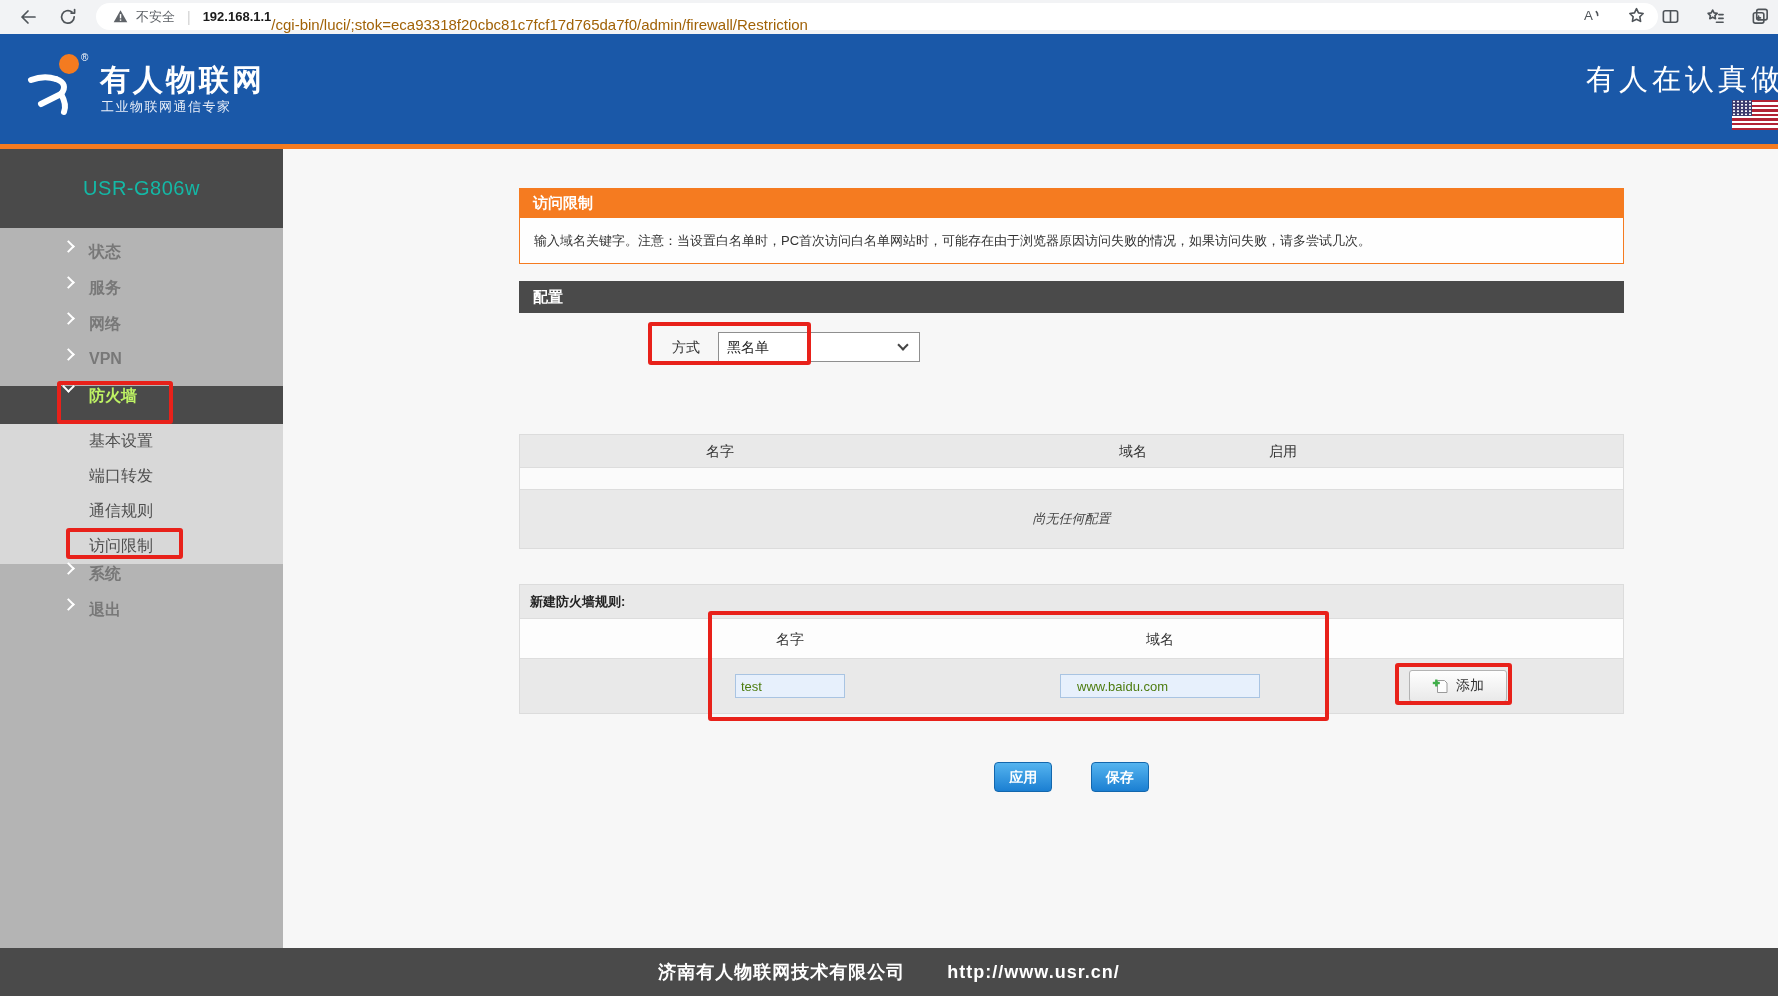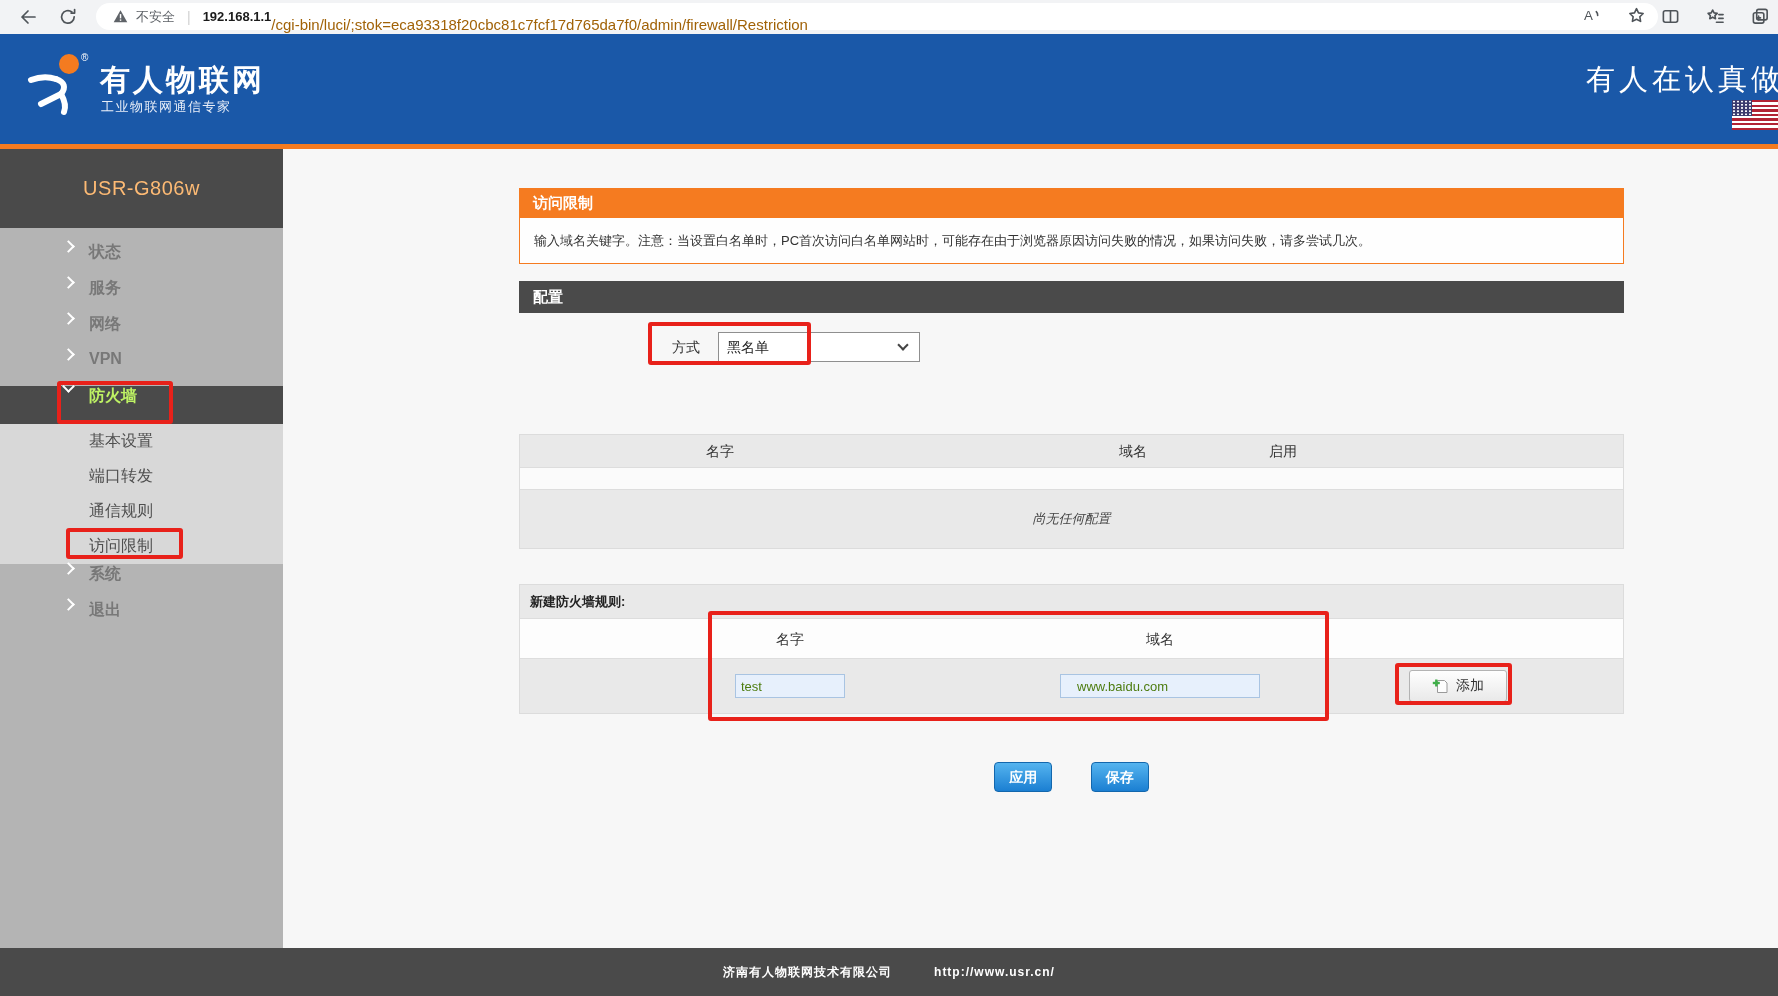--- a/index.html
+++ b/index.html
@@ -30,21 +30,21 @@
   #slogan { position:absolute; right:-6px; top:26px; font-size:29px; color:#fff; letter-spacing:4px; white-space:nowrap; }
   #flag { position:absolute; right:0; top:66px; width:46px; height:30px;
     background:repeating-linear-gradient(180deg,#b22234 0 2.31px,#fff 2.31px 4.62px); }
   #flag .canton { position:absolute; left:0; top:0; width:20px; height:16.2px; background:#3c3b6e;
     background-image:radial-gradient(#fff 0.7px, rgba(0,0,0,0) 0.9px); background-size:4px 3.2px; }
   #orange-strip { position:absolute; left:0; top:144px; width:1778px; height:5px; background:#f57b20; }
 
   
   #sidebar { position:absolute; left:0; top:149px; width:283px; height:799px; background:#b4b4b4; }
   #sidebar-head { position:absolute; left:0; top:0; width:283px; height:79px; background:#4a4a4a;
-    color:#fdba74; font-size:20px; text-align:center; line-height:79px; letter-spacing:.5px; }
+    color:#14b8a6; font-size:20px; text-align:center; line-height:79px; letter-spacing:.5px; }
   .nav-row { position:absolute; left:0; width:283px; height:36px; display:flex; align-items:flex-start;
     padding-left:64px; cursor:pointer; font-size:16px; color:#787878;font-weight:bold; }
   .nav-row .chev { width:9px; height:9px; border-right:2px solid #fff; border-bottom:2px solid #fff;
     transform:rotate(-45deg); margin-right:16px; flex:0 0 auto; }
   .nav-row.active { background:#4a4a4a; color:#bef264; height:38px; }
   .nav-row.active .chev { transform:rotate(45deg); margin-top:-4px; }
   #submenu-bg { position:absolute; left:0; top:275px; width:283px; height:140px; background:#d8d8d8; }
   .sub-row { position:absolute; left:0; width:283px; height:35px; display:flex; align-items:center;
     padding-left:89px; cursor:pointer; font-size:16px; color:#4f4f4f; }
 
@@ -86,21 +86,21 @@
 
   .action-row { position:absolute; left:236px; top:613px; width:1105px; text-align:center; }
   .blue-btn { display:inline-block; height:30px; padding:0 14px; margin:0 17px; line-height:28px;
     background:linear-gradient(180deg,#55b4ef 0%,#1b7fd2 100%); border:1px solid #1367ad; border-radius:4px;
     color:#fff; font-size:14px; font-weight:700; cursor:pointer;
     font-family:"Liberation Sans","DejaVu Sans",sans-serif; }
 
   
   #footer { position:absolute; left:0; top:948px; width:1778px; height:48px; background:#4a4a4a;
     display:flex; align-items:center; justify-content:center; gap:42px; }
-  #footer .f-txt { color:#fff; font-size:12px; font-weight:700; letter-spacing:1px; }
+  #footer .f-txt { color:#fff; font-size:18px; font-weight:700; letter-spacing:1px; }
   #footer a.f-txt { text-decoration:none; cursor:pointer; }
 
   
   .anno { position:absolute; border:4px solid #e8211a; border-radius:3px; pointer-events:none; }
   #anno-firewall    { left:57px;   top:381px; width:116px; height:43px; }
   #anno-restriction { left:66px;   top:528px; width:117px; height:31px; }
   #anno-mode        { left:648px;  top:322px; width:163px; height:43px; }
   #anno-newrule     { left:708px;  top:611px; width:621px; height:110px; }
   #anno-add         { left:1395px; top:663px; width:117px; height:42px; }
 

